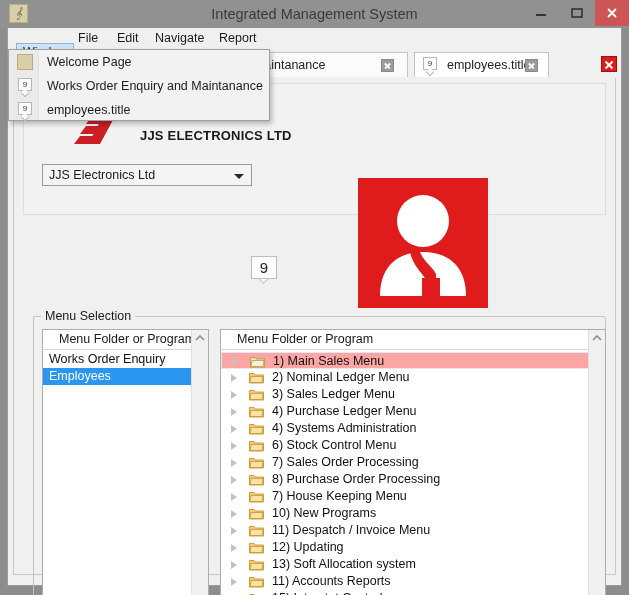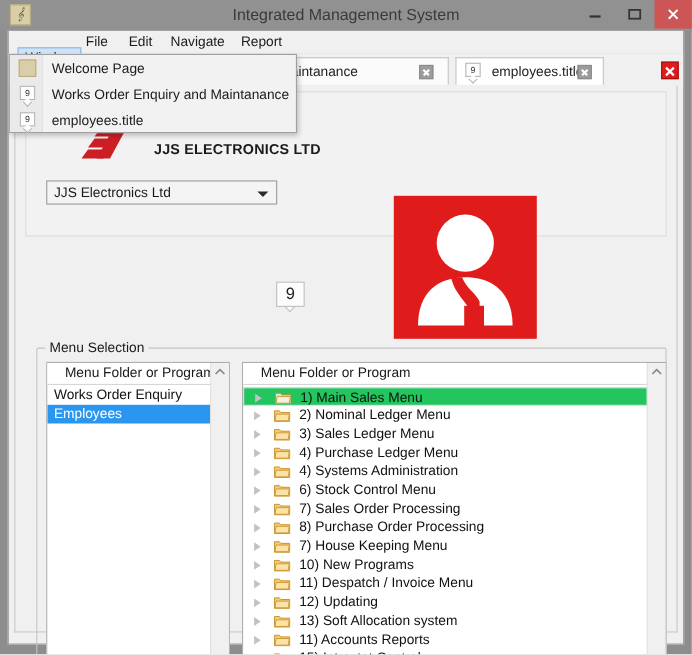--- a/index.html
+++ b/index.html
@@ -364,21 +364,21 @@
     left: 0;
     width: 368px;
     height: 17px;
     font-size: 12.5px;
     color: #111;
     line-height: 17px;
     white-space: nowrap;
     cursor: default;
     box-sizing: border-box;
   }
-  .treerow.hover { background: #22c55e; border: 1px solid #dfeaf5; box-sizing: border-box; }
+  .treerow.hover { background: #fca5a5; border: 1px solid #dfeaf5; box-sizing: border-box; }
   .tw {
     position: absolute;
     left: 10px; top: 5px;
     width: 0; height: 0;
     border-top: 4.5px solid transparent;
     border-bottom: 4.5px solid transparent;
     border-left: 6px solid #c2c2c2;
   }
   .folder {
     position: absolute;

